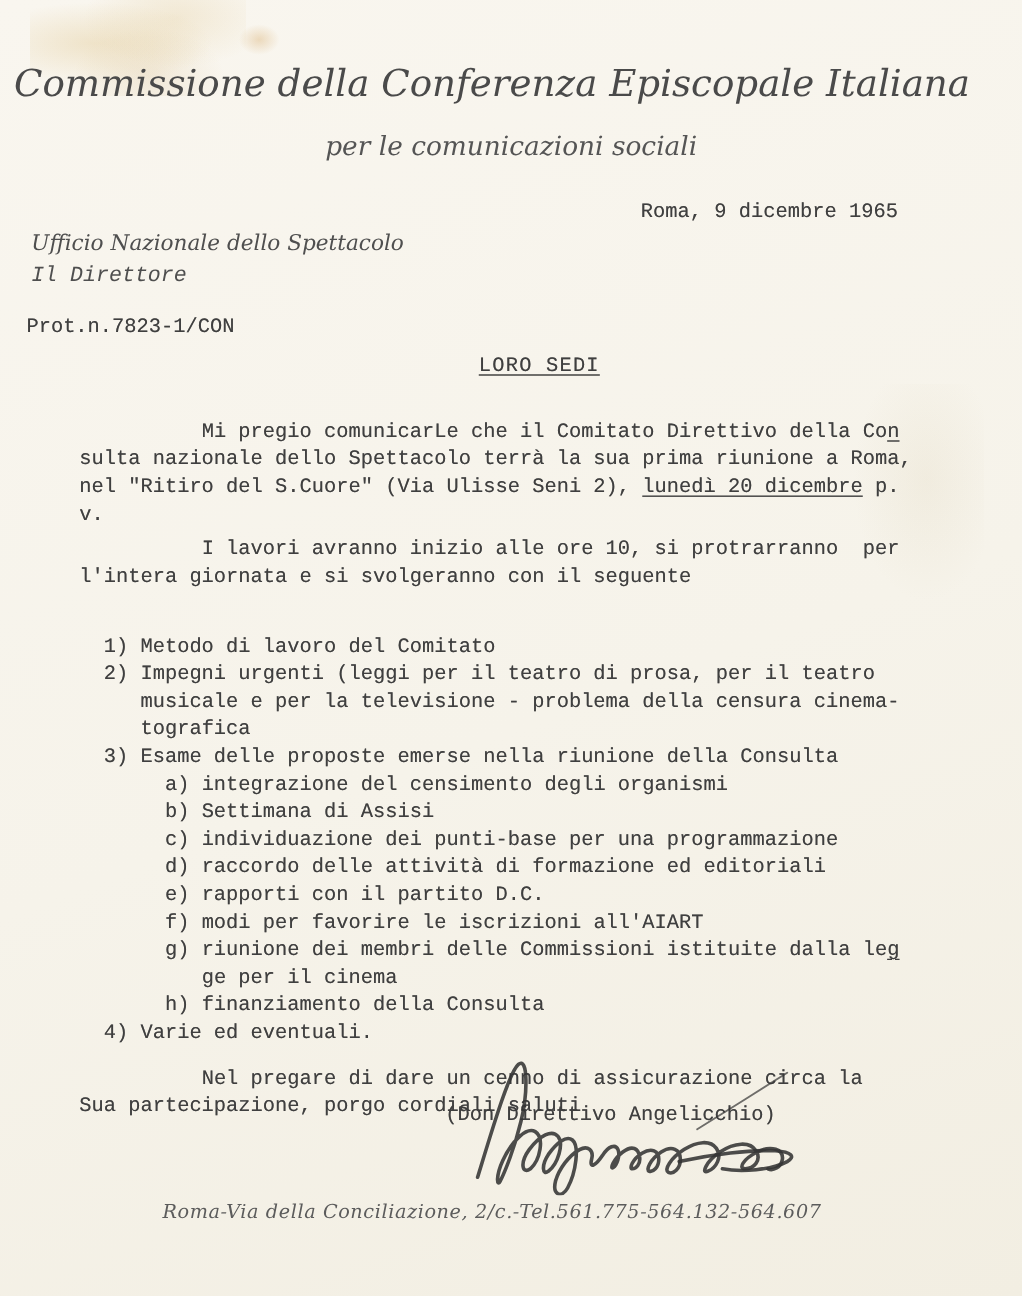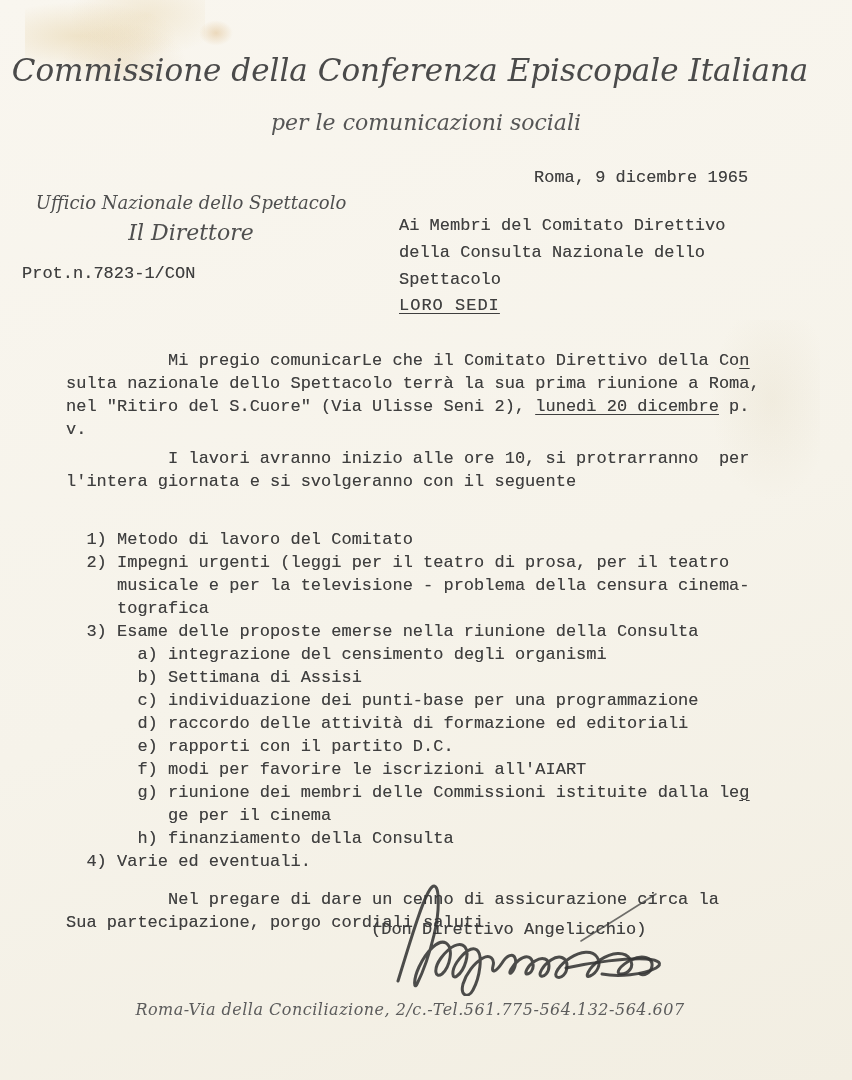--- a/index.html
+++ b/index.html
@@ -23,23 +23,23 @@
   .stain-c { left:700px; top:320px; width:120px; height:200px;
     background:radial-gradient(ellipse at 60% 40%, rgba(190,170,120,.10), transparent 60%); }
 
   .script { font-family:"DejaVu Serif","Liberation Serif",serif; font-style:italic; color:#4f4f4f; }
 
   .org-line1 { position:absolute; left:0; top:52px; width:820px; text-align:center;
     font-size:31px; letter-spacing:0px; color:#4a4a4a; }
   .org-line2 { position:absolute; left:0; top:110px; width:852px; text-align:center;
     font-size:22px; color:#555; }
 
-  .office { position:absolute; left:26px; top:192px; width:330px; text-align:center; }
+  .office { position:absolute; left:26px; top:192px; width:330px; text-align:left; }
   .office-l1 { font-size:18px; color:#4f4f4f; }
-  .office-l2 { font-size:22px; margin-top:7px; color:#4f4f4f; }
+  .office-l2 { font-size:18px; margin-top:7px; color:#4f4f4f;font-family:Liberation Mono, monospace; }
 
   .typed { position:absolute; white-space:pre-wrap; font-size:17px; line-height:23px;
     text-shadow:0 0 0.5px rgba(63,63,63,.55); }
   .u, .typed .u { text-decoration:underline; text-underline-offset:3px; text-decoration-thickness:1.2px; }
 
   .date-line   { left:486px; top:166px;margin-left:48px; }
   .protocol    { left:22px;  top:262px; }
   .recipient   { left:399px; top:212px; line-height:27px; }
   .salutation  { left:399px; top:294px; letter-spacing:1px; }
   .para1       { left:66px;  top:349px; width:760px; }
@@ -71,23 +71,20 @@
 
   <div class="office">
     <div class="script office-l1">Ufficio Nazionale dello Spettacolo</div>
     <div class="script office-l2">Il Direttore</div>
   </div>
 
   <div class="typed date-line">Roma, 9 dicembre 1965</div>
 
   <div class="typed protocol">Prot.n.7823-1/CON</div>
 
-  <div class="typed recipient">Ai Membri del Comitato Direttivo
-della Consulta Nazionale dello
-Spettacolo</div>
 
   <div class="typed salutation u">LORO SEDI</div>
 
   <div class="typed para1"><span>          Mi pregio comunicarLe che il Comitato Direttivo della Co</span><span class="u">n</span><span>
 sulta nazionale dello Spettacolo terrà la sua prima riunione a Roma,
 nel "Ritiro del S.Cuore" (Via Ulisse Seni 2), </span><span class="u">lunedì 20 dicembre</span><span> p.
 v.</span></div>
 
   <div class="typed para2">          I lavori avranno inizio alle ore 10, si protrarranno  per
 l'intera giornata e si svolgeranno con il seguente</div>

